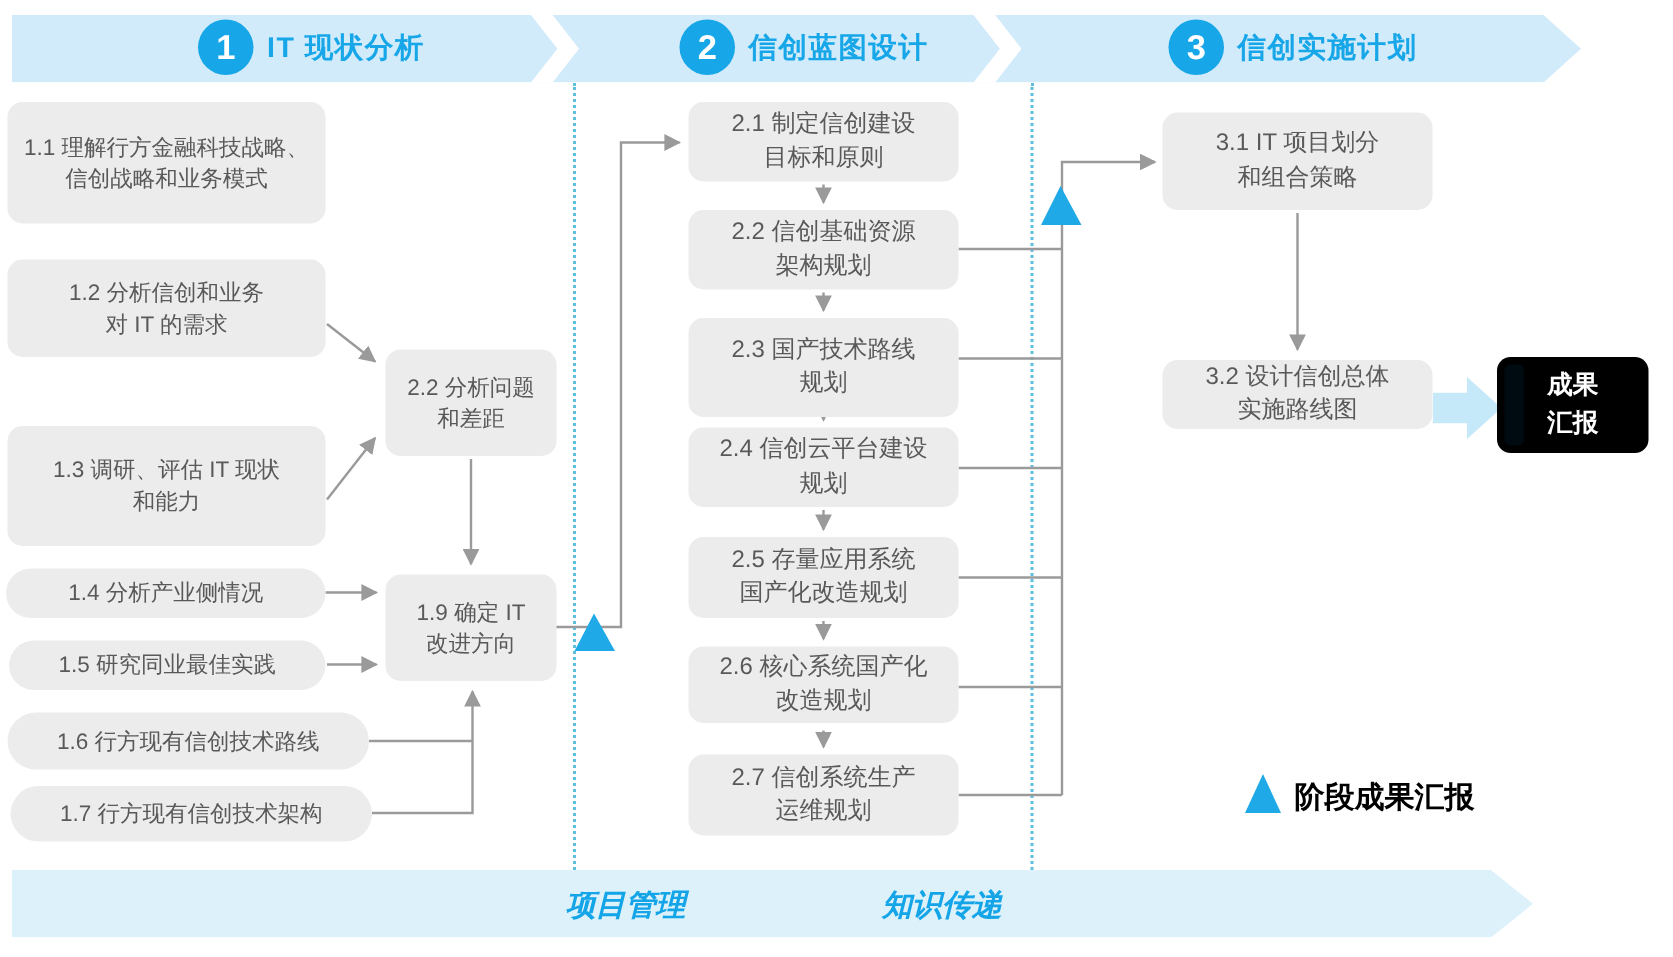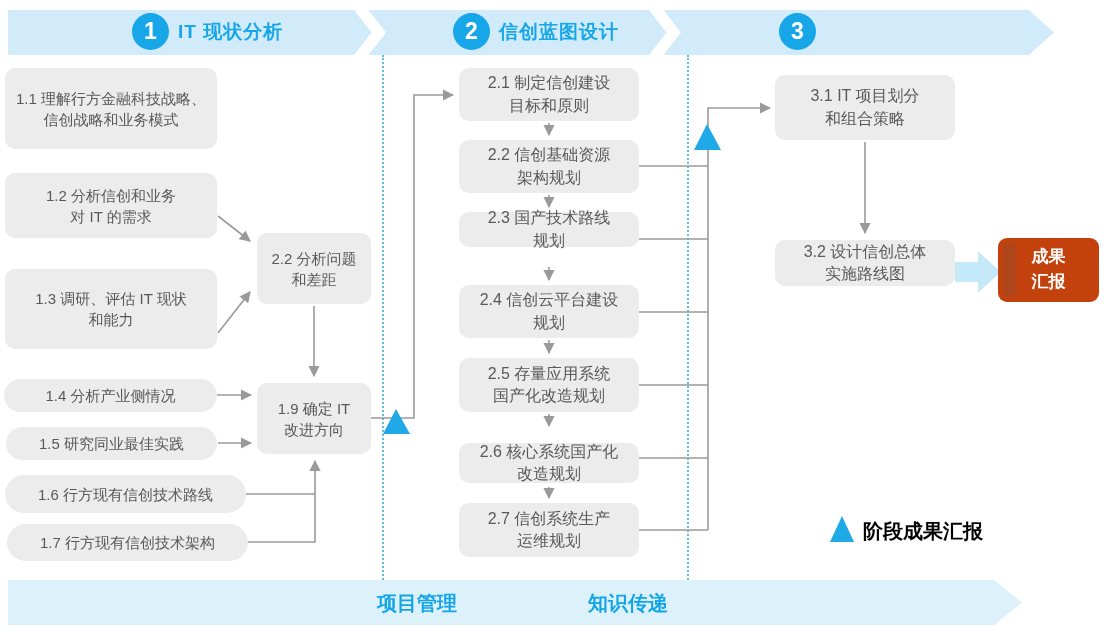--- a/index.html
+++ b/index.html
@@ -26,52 +26,53 @@
   .pill { border-radius:19px; }
   .mid  { font-size:16px; }
 
   
   .dotted { position:absolute; top:55px; height:525px; width:0;
     border-left:2px dotted #5fc0de; z-index:1; }
 
   svg.connectors { position:absolute; left:0; top:0; z-index:2; }
 
   .result-box { position:absolute; left:998px; top:238px; width:101px; height:64px;
-    background:#c2410c; border-radius:9px; color:#fff; font-weight:bold; font-size:17px;
+    background:#000000; border-radius:9px; color:#fff; font-weight:bold; font-size:17px;
     display:flex; align-items:center; justify-content:center; text-align:center;
     white-space:pre-line; line-height:1.45; z-index:3; }
   .result-box::before { content:""; position:absolute; left:5px; top:5px; bottom:5px; width:13px;
     background:rgba(0,110,170,0.10); border-radius:4px; }
 
   .fat-arrow { position:absolute; left:955px; top:249px; width:46px; height:46px; background:#c6e9fa;
     clip-path:polygon(0 28%, 50% 28%, 50% 5%, 100% 50%, 50% 95%, 50% 72%, 0 72%); z-index:2; }
 
   .legend-label { position:absolute; left:863px; top:518px; font-size:20px; font-weight:bold;
     color:#000000; z-index:3;text-align:right; }
-  .band-label { position:absolute; top:590px; font-size:20px; font-weight:bold; color:#14a5e8; z-index:3; }
+  .band-label { position:absolute; top:590px; font-size:20px; font-weight:bold; color:#14a5e8; z-index:3;font-style:italic; }
 </style>
 </head>
 <body>
 
 <div class="canvas">
 
   <div class="band-top"></div>
   <div class="chev" style="left:354px"></div>
   <div class="chev" style="left:649px"></div>
 
   <div class="phase-header" style="left:132px">
     <div class="phase-num">1</div>
     <div class="phase-title">IT 现状分析</div>
   </div>
   <div class="phase-header" style="left:453px">
     <div class="phase-num">2</div>
     <div class="phase-title">信创蓝图设计</div>
   </div>
   <div class="phase-header" style="left:779px">
     <div class="phase-num">3</div>
+    <div class="phase-title">信创实施计划</div>
   </div>
 
   <div class="dotted" style="left:382px"></div>
   <div class="dotted" style="left:687px"></div>
 
   <svg class="connectors" width="1115" height="638">
     <defs>
       <marker id="arr" viewBox="0 0 10 10" refX="9" refY="5" markerWidth="7" markerHeight="7" orient="auto-start-reverse">
         <path d="M0,0 L10,5 L0,10 z" fill="#9a9a9a"></path>
       </marker>
@@ -99,42 +100,42 @@
       <polygon points="396,409 383,434 410,434"></polygon>
       <polygon points="707,124 694,150 721,150"></polygon>
       <polygon points="842,516 830,542 854,542"></polygon>
     </g>
   </svg>
 
   <div class="node" style="left:5px;top:68px;width:212px;height:81px">1.1 理解行方金融科技战略、
 信创战略和业务模式</div>
   <div class="node" style="left:5px;top:173px;width:212px;height:65px">1.2 分析信创和业务
 对 IT 的需求</div>
-  <div class="node" style="left:5px;top:269px;width:212px;height:80px">1.3 调研、评估 IT 现状
+  <div class="node" style="left:5px;top:284px;width:212px;height:80px">1.3 调研、评估 IT 现状
 和能力</div>
   <div class="node pill" style="left:4px;top:379px;width:213px;height:33px">1.4 分析产业侧情况</div>
   <div class="node pill" style="left:6px;top:427px;width:211px;height:33px">1.5 研究同业最佳实践</div>
   <div class="node pill" style="left:5px;top:475px;width:241px;height:38px">1.6 行方现有信创技术路线</div>
   <div class="node pill" style="left:7px;top:524px;width:241px;height:37px">1.7 行方现有信创技术架构</div>
   <div class="node" style="left:257px;top:233px;width:114px;height:71px">2.2 分析问题
 和差距</div>
   <div class="node" style="left:257px;top:383px;width:114px;height:71px">1.9 确定 IT
 改进方向</div>
 
   <div class="node mid" style="left:459px;top:68px;width:180px;height:53px">2.1 制定信创建设
 目标和原则</div>
   <div class="node mid" style="left:459px;top:140px;width:180px;height:53px">2.2 信创基础资源
 架构规划</div>
-  <div class="node mid" style="left:459px;top:212px;width:180px;height:35px">2.3 国产技术路线
+  <div class="node mid" style="left:459px;top:212px;width:180px;height:66px">2.3 国产技术路线
 规划</div>
   <div class="node mid" style="left:459px;top:285px;width:180px;height:53px">2.4 信创云平台建设
 规划</div>
   <div class="node mid" style="left:459px;top:358px;width:180px;height:54px">2.5 存量应用系统
 国产化改造规划</div>
-  <div class="node mid" style="left:459px;top:443px;width:180px;height:40px">2.6 核心系统国产化
+  <div class="node mid" style="left:459px;top:431px;width:180px;height:51px">2.6 核心系统国产化
 改造规划</div>
   <div class="node mid" style="left:459px;top:503px;width:180px;height:54px">2.7 信创系统生产
 运维规划</div>
 
   <div class="node mid" style="left:775px;top:75px;width:180px;height:65px">3.1 IT 项目划分
 和组合策略</div>
   <div class="node mid" style="left:775px;top:240px;width:180px;height:46px">3.2 设计信创总体
 实施路线图</div>
 
   <div class="fat-arrow"></div>

